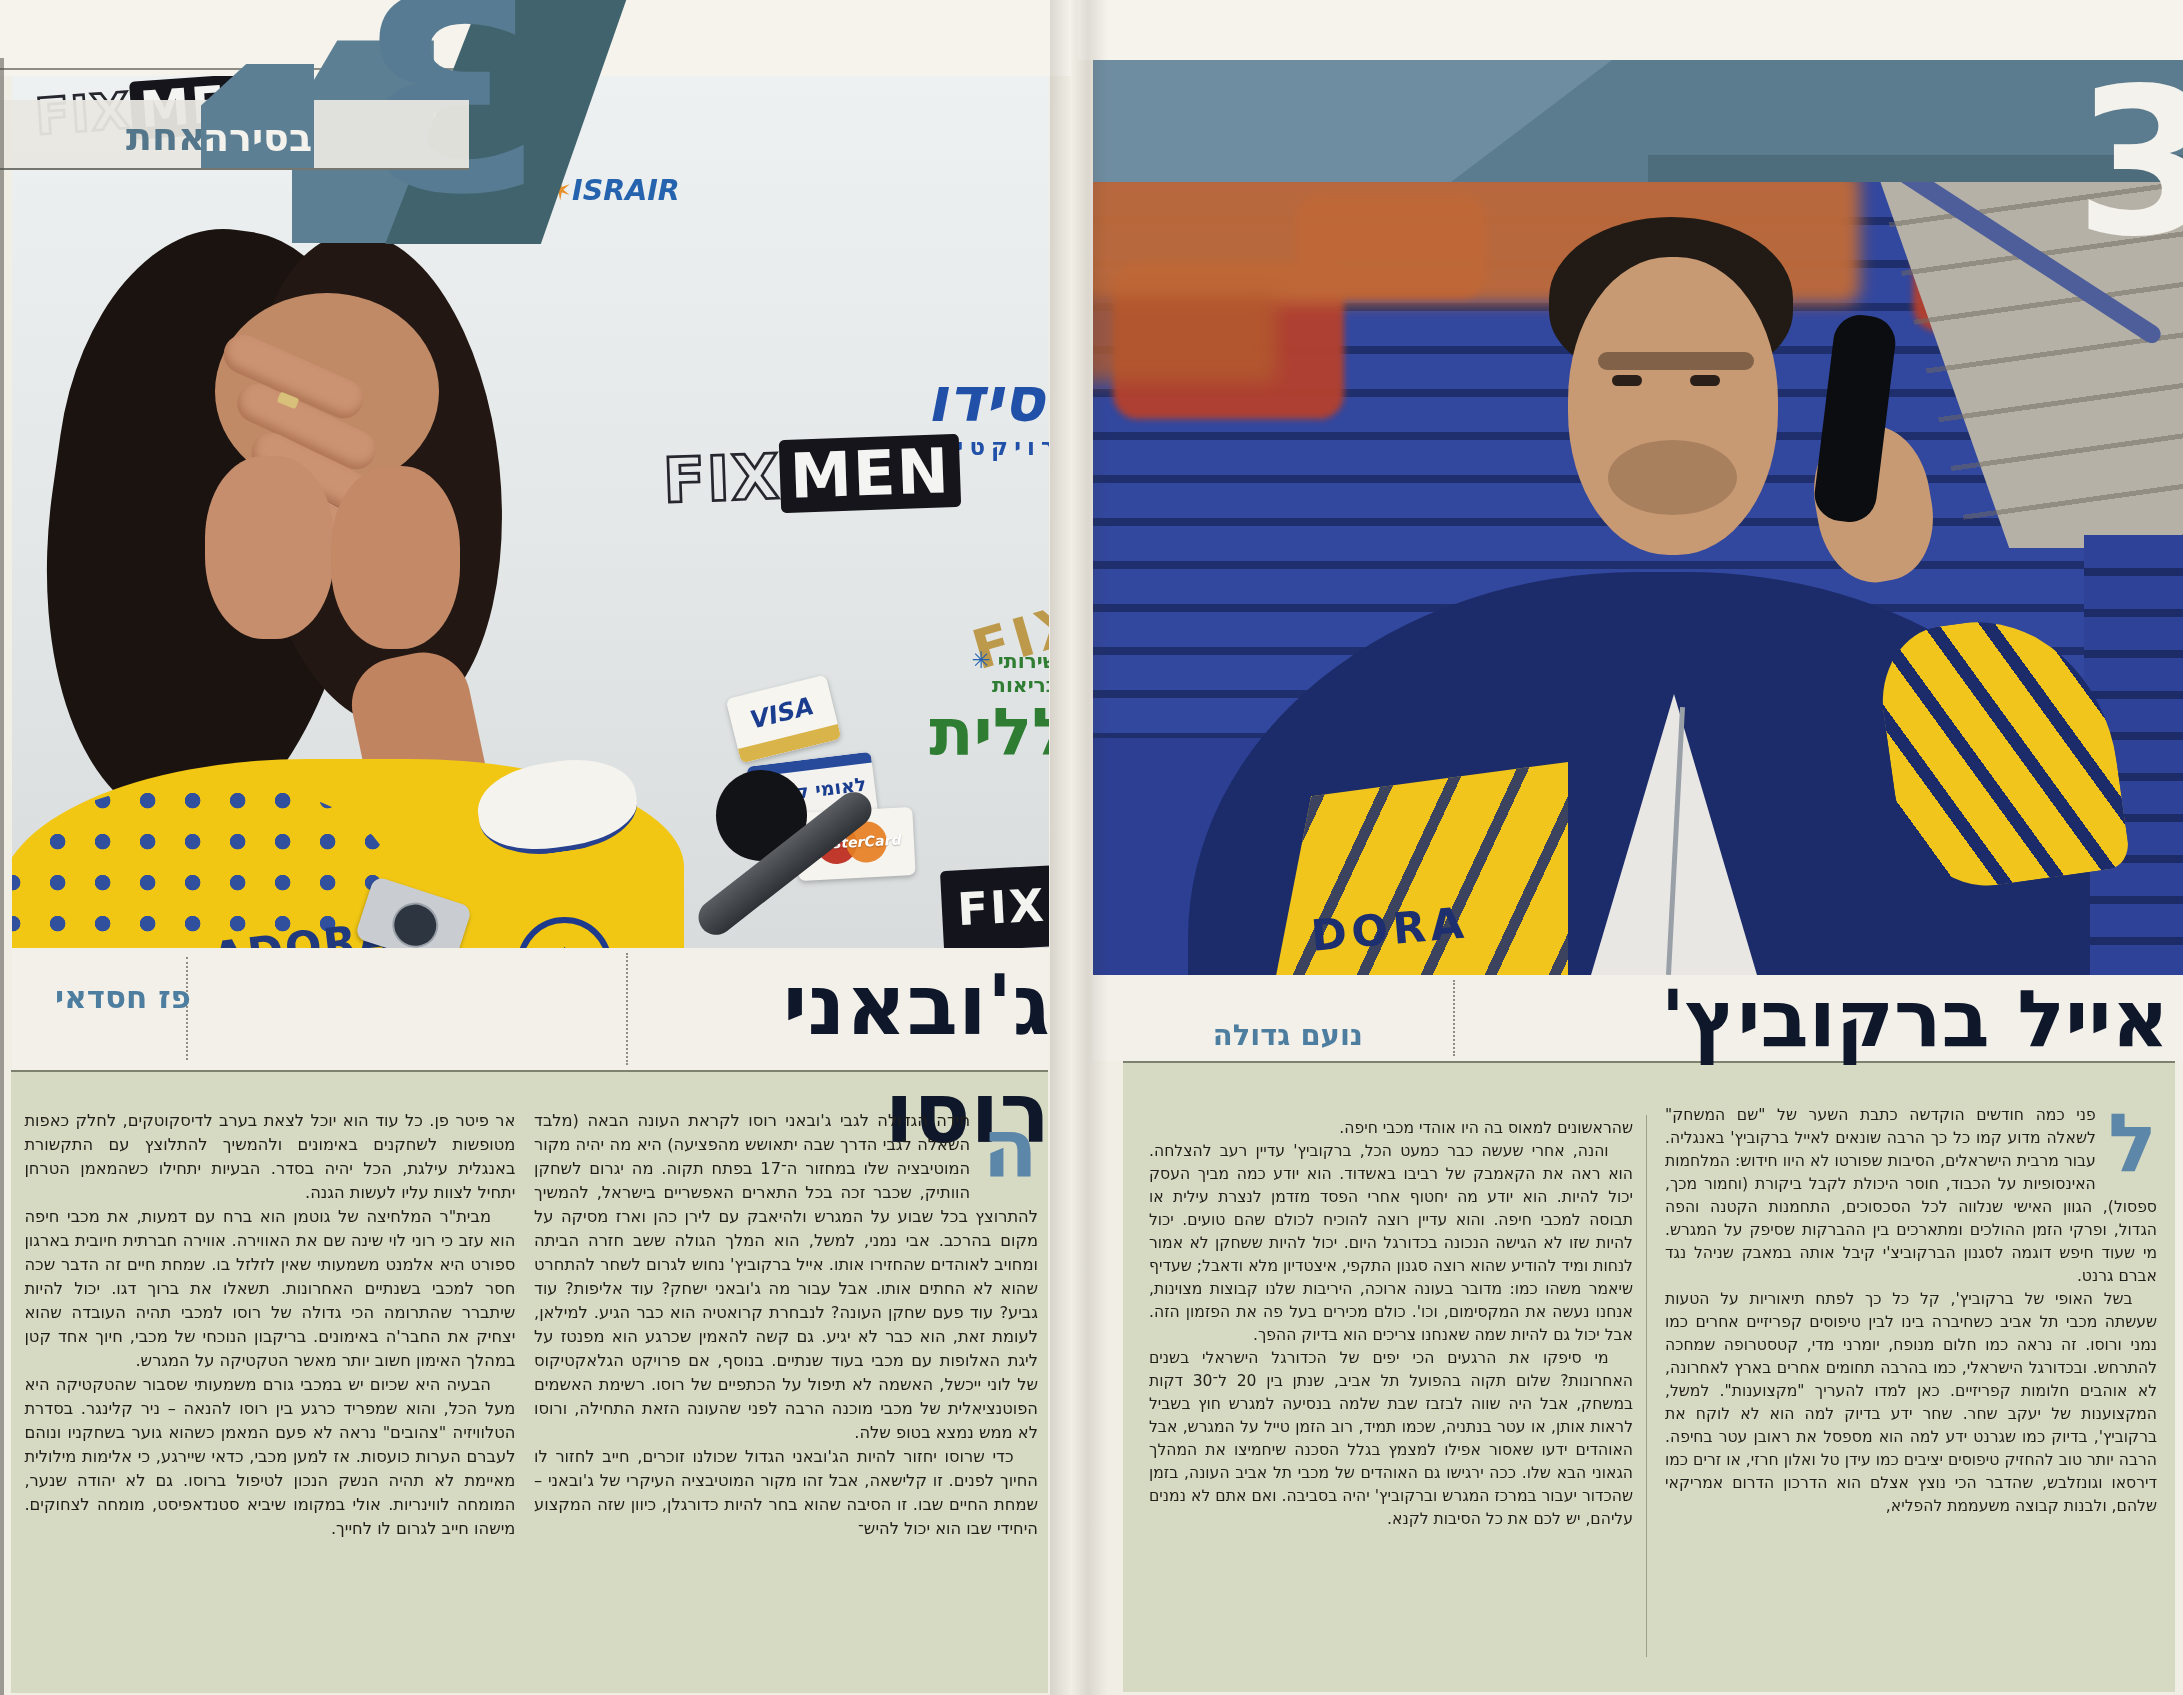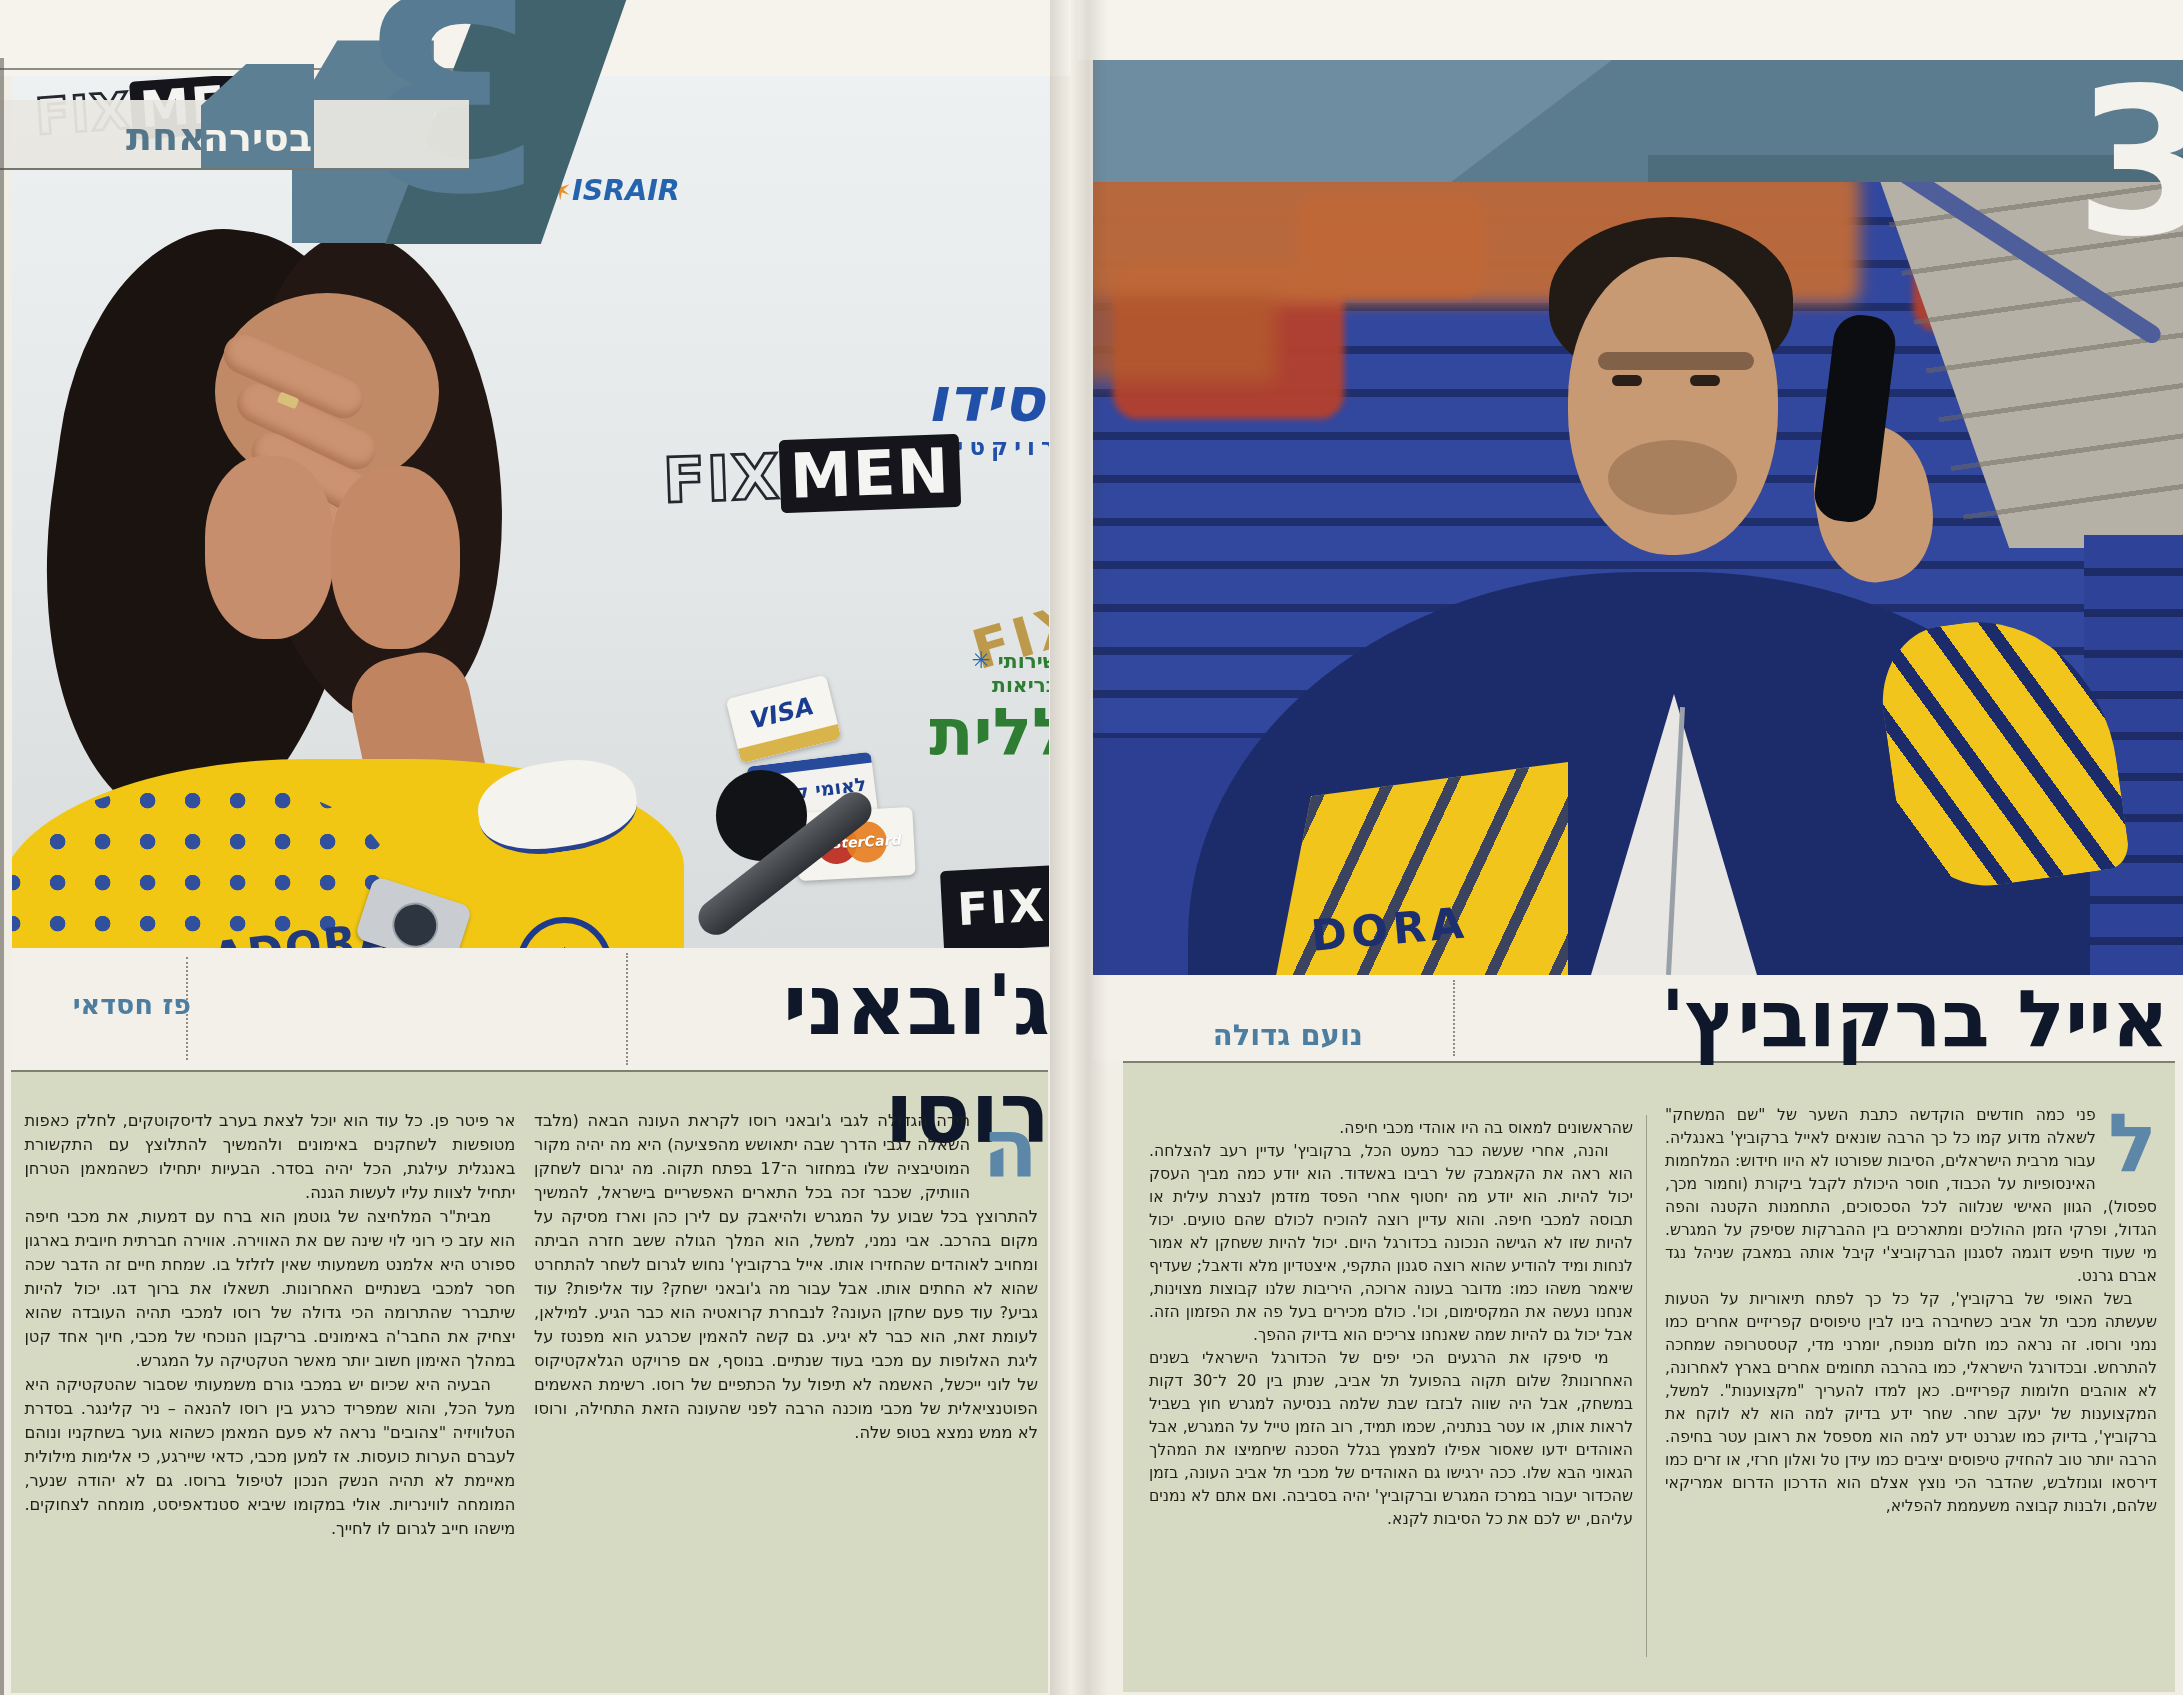--- a/index.html
+++ b/index.html
@@ -145,21 +145,21 @@
             background:repeating-linear-gradient(180deg,#2e4398 0 33px,#1d2c66 33px 41px);}
   
   .lp-strip{left:12.2px;top:948px;width:1037px;height:122px;background:#f2f0e9;z-index:2;}
   .rp-strip{left:1093px;top:975px;width:1090px;height:86px;background:#f2f0e9;z-index:2;}
   .dotted{border-left:2.7px dotted #8f8c84;width:0;z-index:3;}
   .headline{direction:rtl;text-align:right;font-weight:900;color:#0f172a;z-index:3;
             font-family:"DejaVu Sans",sans-serif;}
   .hl-left{left:631px;top:951px;width:419px;font-size:84px;line-height:108px;}
   .hl-right{left:1580px;top:976px;width:589px;font-size:79px;line-height:87px;}
   .byline{direction:rtl;font-weight:900;color:#4d7ea0;z-index:3;}
-  .by-left{left:35px;top:979px;width:156px;font-size:27px;margin-top:10px;}
+  .by-left{left:35px;top:979px;width:156px;font-size:31px;}
   .by-right{left:1187px;top:1018px;width:176px;font-size:29px;}
   
   .greenbox{background:#d7dac2;border-top:2px solid #7c8170;z-index:2;}
   .gb-left{left:11px;top:1070px;width:1037px;height:621px;}
   .gb-right{left:1123px;top:1061px;width:1052px;height:629px;}
   .coldiv{left:1646px;top:1115px;width:1.4px;height:542px;background:#9aa089;z-index:3;}
   .tcol{position:absolute;direction:rtl;text-align:justify;color:#211e19;z-index:3;
         overflow:hidden;font-family:"DejaVu Sans",sans-serif;}
   .tcol p{margin:0;}
   .tcol p.ind{text-indent:24.4px;}
@@ -299,20 +299,21 @@
   <div class="abs byline by-left">פז חסדאי</div>
   <div class="abs headline hl-right">אייל ברקוביץ'</div>
   <div class="abs byline by-right">נועם גדולה</div>
 
   <div class="abs greenbox gb-left"></div>
   <div class="abs greenbox gb-right"></div>
   <div class="abs coldiv"></div>
 
   <div class="tcol lp-col col-lr">
     <p><span class="dropcap">ה</span><span>חידה הגדולה לגבי ג'ובאני רוסו לקראת העונה הבאה (מלבד השאלה לגבי הדרך שבה יתאושש מהפציעה) היא מה יהיה מקור המוטיבציה שלו במחזור ה־17 בפתח תקוה. מה יגרום לשחקן הוותיק, שכבר זכה בכל התארים האפשריים בישראל, להמשיך להתרוצץ בכל שבוע על המגרש ולהיאבק עם לירן כהן וארז מסיקה על מקום בהרכב. אבי נמני, למשל, הוא המלך הגולה ששב חזרה הביתה ומחויב לאוהדים שהחזירו אותו. אייל ברקוביץ' נחוש לגרום לשחר להתחרט שהוא לא החתים אותו. אבל עבור מה ג'ובאני ישחק? עוד אליפות? עוד גביע? עוד פעם שחקן העונה? לנבחרת קרואטיה הוא כבר הגיע. למילאן, לעומת זאת, הוא כבר לא יגיע. גם קשה להאמין שכרגע הוא מפנטז על ליגת האלופות עם מכבי בעוד שנתיים. בנוסף, אם פרויקט הגלאקטיקוס של לוני ייכשל, האשמה לא תיפול על הכתפיים של רוסו. רשימת האשמים הפוטנציאלית של מכבי מוכנה הרבה לפני שהעונה הזאת התחילה, ורוסו לא ממש נמצא בטופ שלה.</span></p>
+    <p class="ind">כדי שרוסו יחזור להיות הג'ובאני הגדול שכולנו זוכרים, חייב לחזור לו החיוך לפנים. זו קלישאה, אבל זהו מקור המוטיבציה העיקרי של ג'ובאני – שמחת החיים שבו. זו הסיבה שהוא בחר להיות כדורגלן, כיוון שזה המקצוע היחידי שבו הוא יכול להיש־</p>
   </div>
   <div class="tcol lp-col col-ll">
     <p>אר פיטר פן. כל עוד הוא יוכל לצאת בערב לדיסקוטקים, לחלק כאפות מטופשות לשחקנים באימונים ולהמשיך להתלוצץ עם התקשורת באנגלית עילגת, הכל יהיה בסדר. הבעיות יתחילו כשהמאמן הטרחן יתחיל לצוות עליו לעשות הגנה.</p>
     <p class="ind">מבית"ר המלחיצה של גוטמן הוא ברח עם דמעות, את מכבי חיפה הוא עזב כי רוני לוי שינה שם את האווירה. אווירה חברתית חיובית בארגון ספורט היא אלמנט משמעותי שאין לזלזל בו. שמחת חיים זה הדבר שכה חסר למכבי בשנתיים האחרונות. תשאלו את ברוך דגו. יכול להיות שיתברר שהתרומה הכי גדולה של רוסו למכבי תהיה העובדה שהוא יצחיק את החבר'ה באימונים. בריקבון הנוכחי של מכבי, חיוך אחד קטן במהלך האימון חשוב יותר מאשר הטקטיקה על המגרש.</p>
     <p class="ind">הבעיה היא שכיום יש במכבי גורם משמעותי שסבור שהטקטיקה היא מעל הכל, והוא שמפריד כרגע בין רוסו להנאה – ניר קלינגר. בסדרת הטלוויזיה "צהובים" נראה לא פעם המאמן כשהוא גוער בשחקניו ונוהם לעברם הערות כועסות. אז למען מכבי, כדאי שיירגע, כי אלימות מילולית מאיימת לא תהיה הנשק הנכון לטיפול ברוסו. גם לא יהודה שנער, המומחה לווינריות. אולי במקומו שיביא סטנדאפיסט, מומחה לצחוקים. מישהו חייב לגרום לו לחייך.</p>
   </div>
 
   <div class="tcol rp-col col-rr">
     <p><span class="dropcap">ל</span><span>פני כמה חודשים הוקדשה כתבת השער של "שם המשחק" לשאלה מדוע קמו כל כך הרבה שונאים לאייל ברקוביץ' באנגליה. עבור מרבית הישראלים, הסיבות שפורטו לא היוו חידוש: המלחמות האינסופיות על הכבוד, חוסר היכולת לקבל ביקורת (וחמור מכך, ספסול), הגוון האישי שנלווה לכל הסכסוכים, התחמנות הקטנה והפה הגדול, ופרקי הזמן ההולכים ומתארכים בין ההברקות שסיפק על המגרש. מי שעוד חיפש דוגמה לסגנון הברקוביצ'י קיבל אותה במאבק שניהל נגד אברם גרנט.</span></p>
     <p class="ind">בשל האופי של ברקוביץ', קל כל כך לפתח תיאוריות על הטעות שעשתה מכבי תל אביב כשחיברה בינו לבין טיפוסים קפריזיים אחרים כמו נמני ורוסו. זה נראה כמו חלום מנופח, יומרני מדי, קטסטרופה שמחכה להתרחש. ובכדורגל הישראלי, כמו בהרבה תחומים אחרים בארץ לאחרונה, לא אוהבים חלומות קפריזיים. כאן למדו להעריך "מקצוענות". למשל, המקצוענות של יעקב שחר. שחר ידע בדיוק למה הוא לא לוקח את ברקוביץ', בדיוק כמו שגרנט ידע למה הוא מספסל את ראובן עטר בחיפה. הרבה יותר טוב להחזיק טיפוסים יציבים כמו עידן טל ואלון חרזי, או זרים כמו דירסאו וגונזלבש, שהדבר הכי נוצץ אצלם הוא הדרכון הדרום אמריקאי שלהם, ולבנות קבוצה משעממת להפליא,</p>

